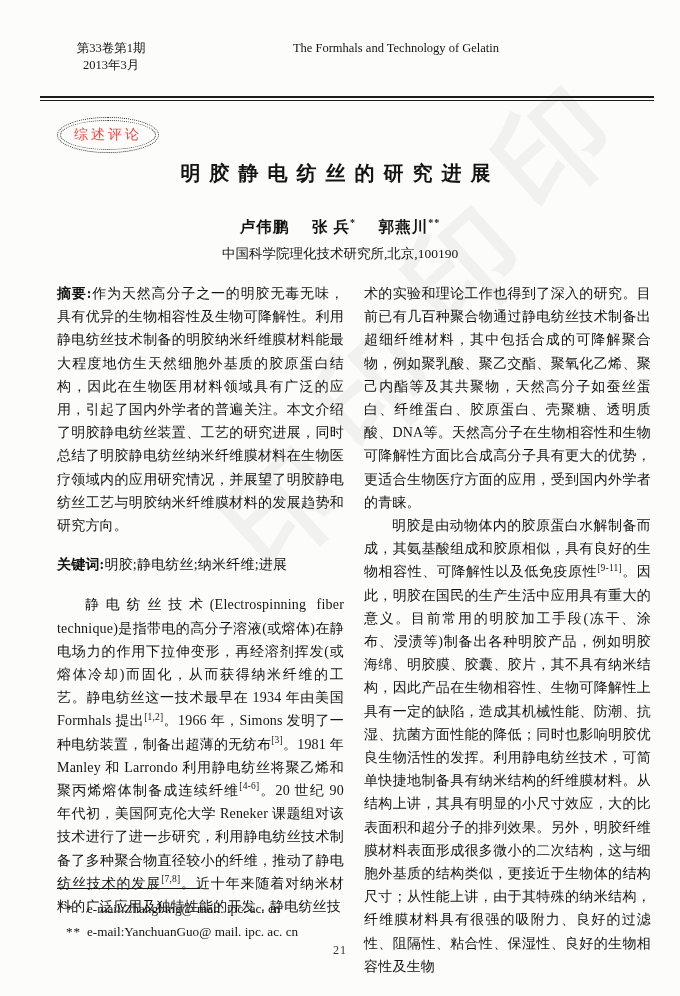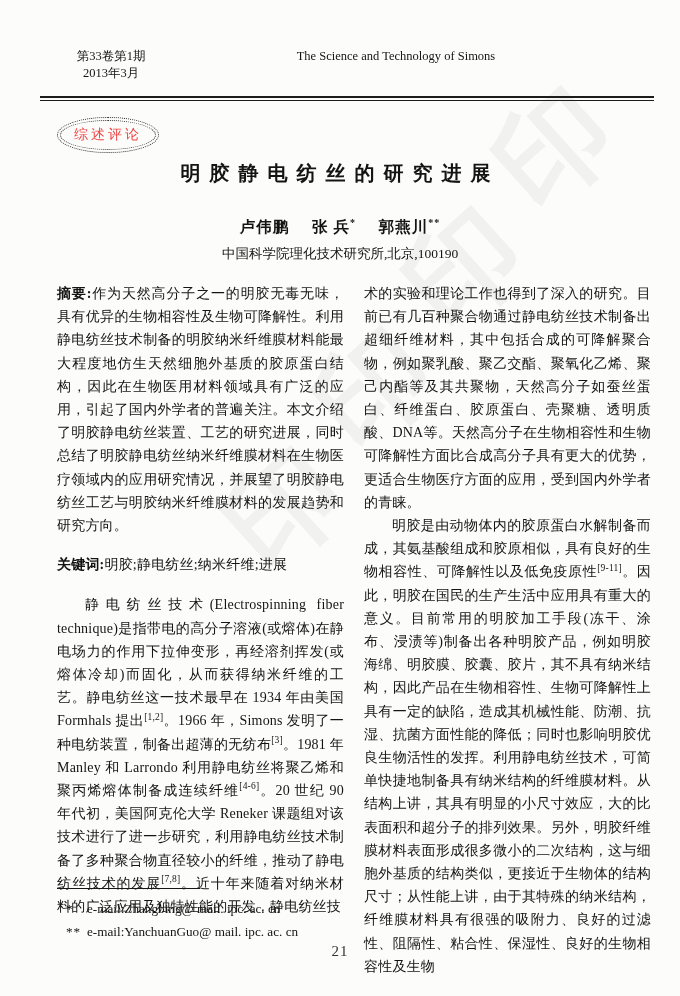--- a/index.html
+++ b/index.html
@@ -14,21 +14,21 @@
 
   
   .wm {
     position:absolute; font-size:112px; font-weight:bold;
     color:rgba(60,60,60,.055); transform:rotate(-42deg);
     user-select:none; pointer-events:none; line-height:1;
   }
 
   
   .jheader {
-    position:absolute; top:48px; left:56px; width:570px;
+    position:absolute; top:40px; left:56px; width:570px;
     display:flex; justify-content:space-between; align-items:flex-start;
   }
   .jheader .cell { font-size:12.5px; line-height:17px; }
   .jheader .left  { text-align:center; width:110px; }
   .jheader .right { text-align:center; width:100px; }
   .jheader .center { text-align:center; flex:1; }
   .jtitle-cn { font-size:15px; font-weight:bold; letter-spacing:11px; line-height:18px; }
   .jtitle-en { font-size:12.5px; line-height:16px; }
 
   .header-rule {
@@ -77,40 +77,40 @@
 
   
   .footnotes { position:absolute; top:888px; left:57px; width:320px; }
   .fn-rule { width:143px; border-top:1.6px solid #161616; margin-bottom:8px; }
   .fn-line { display:flex; font-size:13.2px; line-height:23px; }
   .fn-marker { width:30px; padding-left:9px; letter-spacing:1px; }
   .fn-text { flex:1; }
 
   .page-num {
     position:absolute; top:943px; left:0; width:100%;
-    text-align:center; font-size:15px; color:#333; letter-spacing:1px;
+    text-align:center; font-size:12px; color:#333; letter-spacing:1px;
   }
 </style>
 </head>
 <body>
 
 <div class="page">
 
   <span class="wm" style="top:92px;  left:498px;">印</span>
   <span class="wm" style="top:212px; left:408px;">印</span>
   <span class="wm" style="top:332px; left:318px;">印</span>
   <span class="wm" style="top:452px; left:228px;">印</span>
 
   <div class="jheader">
     <div class="cell left">
       <div>第33卷第1期</div>
       <div>2013年3月</div>
     </div>
     <div class="cell center">
-      <div class="jtitle-en">The Science and Technology of Simons</div>
+      <div class="jtitle-en">The Formhals and Technology of Gelatin</div>
     </div>
   </div>
 
   <div class="header-rule"></div>
 
   <span class="badge">综述评论</span>
 
   <h1 class="a-title">明胶静电纺丝的研究进展</h1>
 
   <div class="a-authors">

